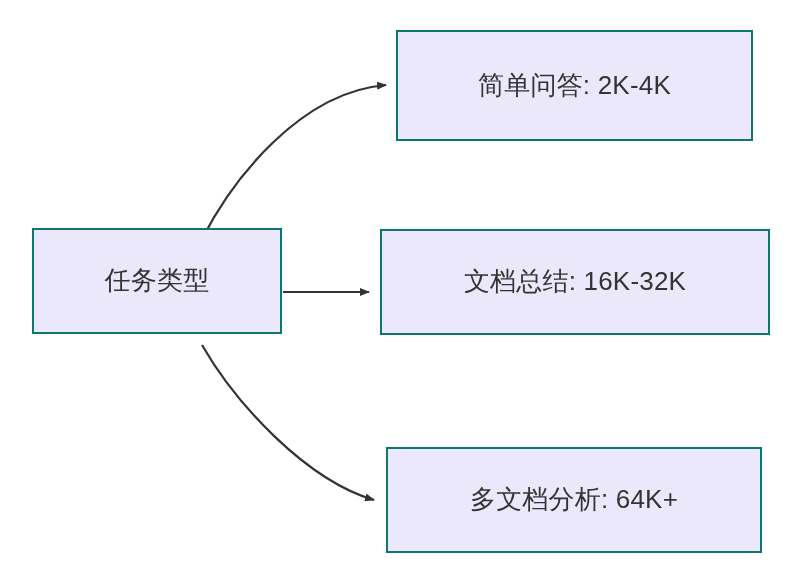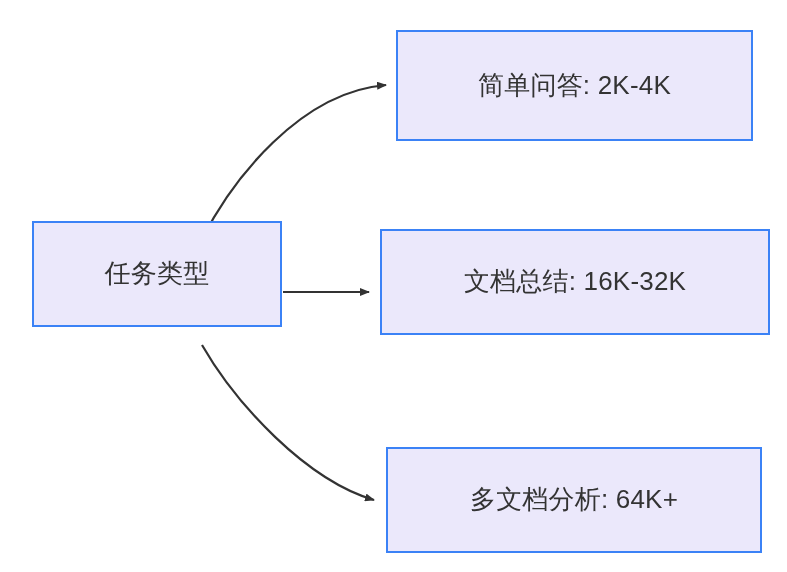--- a/index.html
+++ b/index.html
@@ -23,36 +23,36 @@
     position: absolute;
     left: 0;
     top: 0;
     width: 787px;
     height: 572px;
   }
   .node {
     position: absolute;
     box-sizing: border-box;
     background: #ebe8fb;
-    border: 2px solid #3b82f6;
+    border: 2px solid #0f766e;
     display: flex;
     align-items: center;
     justify-content: center;
     color: #333333;
     font-size: 26px;
     line-height: 1.2;
     white-space: nowrap;
     letter-spacing: 0.2px;
   }
   .node-label {
     color: #333333;
   }
   #node-root {
     left: 32px;
-    top: 221px;
+    top: 228px;
     width: 250px;
     height: 106px;
   }
   #node-simple-qa {
     left: 396px;
     top: 30px;
     width: 357px;
     height: 111px;
   }
   #node-doc-summary {

